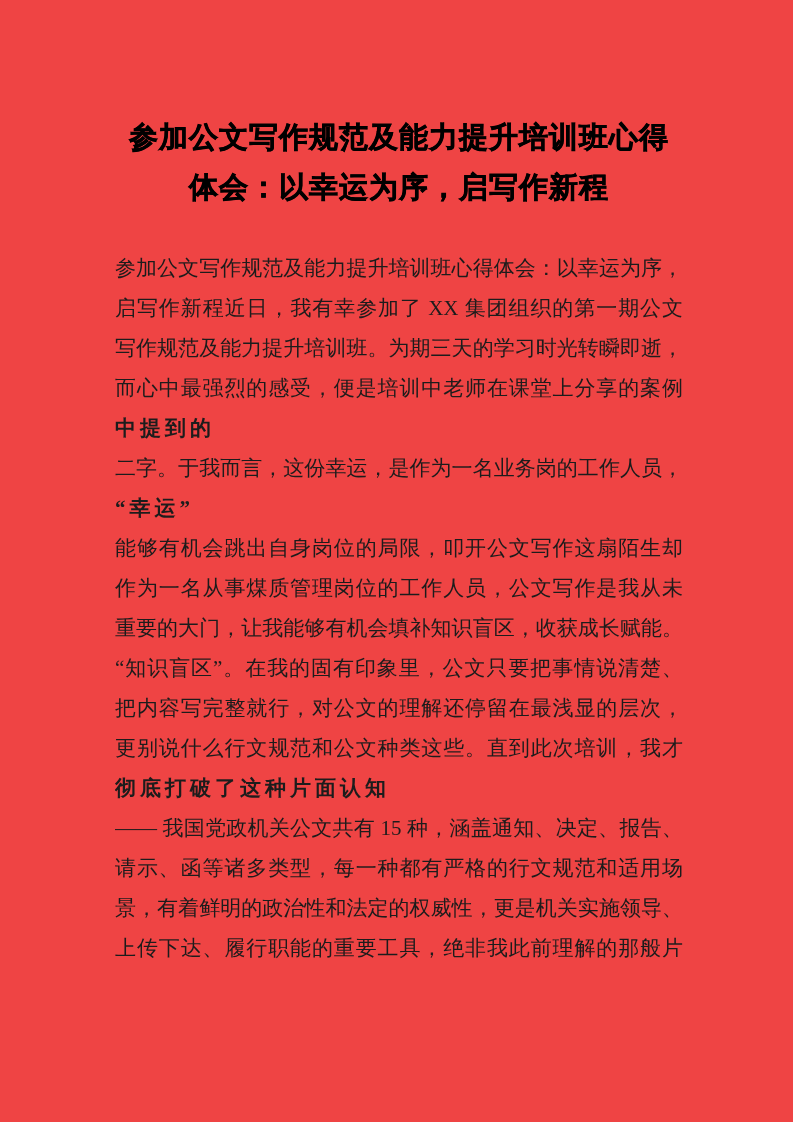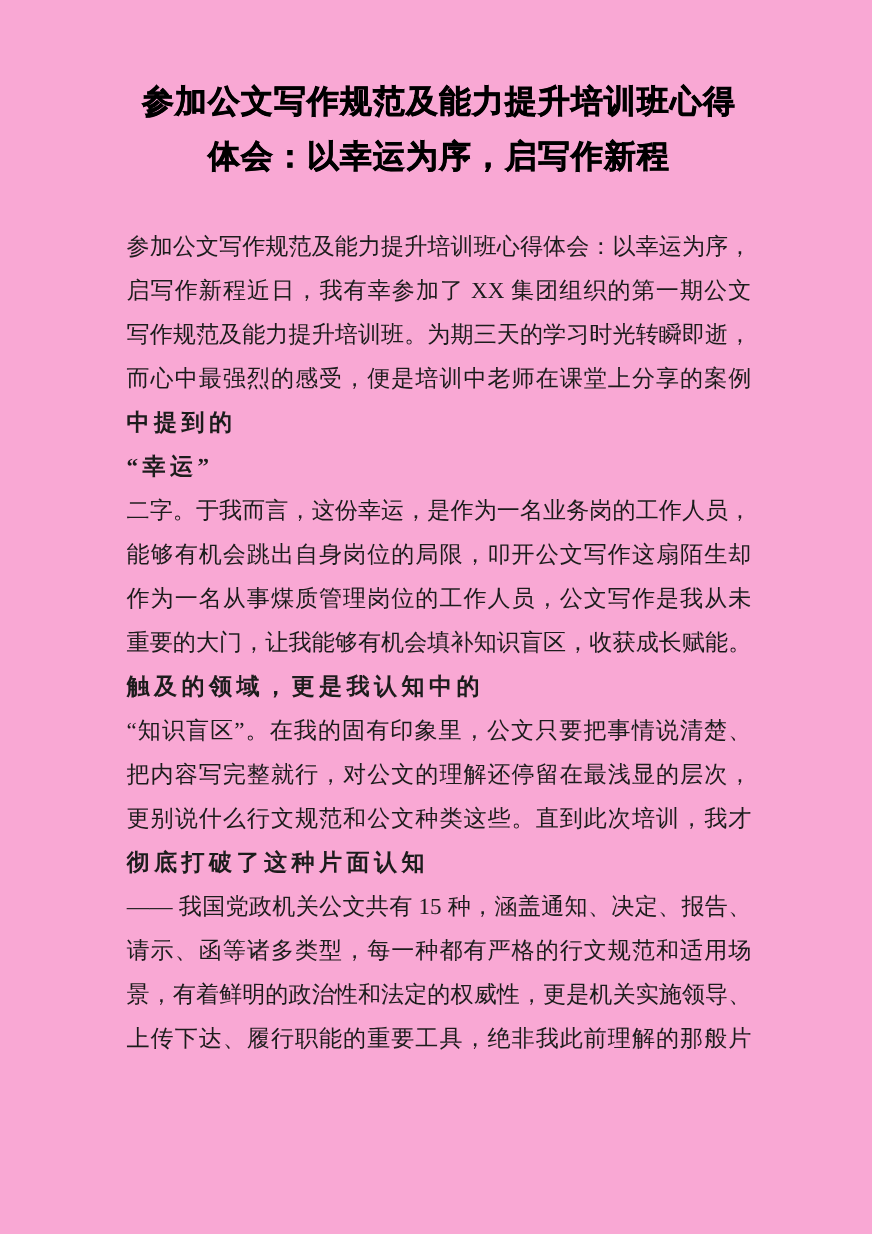--- a/index.html
+++ b/index.html
@@ -5,23 +5,23 @@
   html, body {
     margin: 0;
     padding: 0;
     background: #ffffff;
   }
   .page {
     position: relative;
     width: 793px;
     height: 1122px;
     margin: 0 auto;
-    background: #f9a8d4;
+    background: #ef4444;
     box-sizing: border-box;
-    padding: 68px 110px 0 115px;
+    padding: 112px 110px 0 115px;
     overflow: hidden;
   }
   .doc-title {
     font-family: "Liberation Sans", "DejaVu Sans", sans-serif;
     font-weight: 900;
     font-size: 29px;
     line-height: 50px;
     color: #000000;
     text-align: center;
     margin: 0 0 36px 0;
@@ -64,26 +64,25 @@
     <span class="title-line">参加公文写作规范及能力提升培训班心得</span>
     <span class="title-line">体会：以幸运为序，启写作新程</span>
   </h1>
 
   <div class="doc-body" id="doc-body">
       <div class="line just">参加公文写作规范及能力提升培训班心得体会：以幸运为序，</div>
       <div class="line just">启写作新程近日，我有幸参加了 XX 集团组织的第一期公文</div>
       <div class="line just">写作规范及能力提升培训班。为期三天的学习时光转瞬即逝，</div>
       <div class="line just">而心中最强烈的感受，便是培训中老师在课堂上分享的案例</div>
       <div class="line endline">中提到的</div>
+      <div class="line just">二字。于我而言，这份幸运，是作为一名业务岗的工作人员，</div>
       <div class="line endline">“幸运”</div>
-      <div class="line just">二字。于我而言，这份幸运，是作为一名业务岗的工作人员，</div>
       <div class="line just">能够有机会跳出自身岗位的局限，叩开公文写作这扇陌生却</div>
       <div class="line just">作为一名从事煤质管理岗位的工作人员，公文写作是我从未</div>
       <div class="line just">重要的大门，让我能够有机会填补知识盲区，收获成长赋能。</div>
-      <div class="line endline">触及的领域，更是我认知中的</div>
       <div class="line just">“知识盲区”。在我的固有印象里，公文只要把事情说清楚、</div>
       <div class="line just">把内容写完整就行，对公文的理解还停留在最浅显的层次，</div>
       <div class="line just">更别说什么行文规范和公文种类这些。直到此次培训，我才</div>
       <div class="line endline">彻底打破了这种片面认知</div>
       <div class="line just">—— 我国党政机关公文共有 15 种，涵盖通知、决定、报告、</div>
       <div class="line just">请示、函等诸多类型，每一种都有严格的行文规范和适用场</div>
       <div class="line just">景，有着鲜明的政治性和法定的权威性，更是机关实施领导、</div>
       <div class="line just">上传下达、履行职能的重要工具，绝非我此前理解的那般片</div>
     </div>
 </div>

